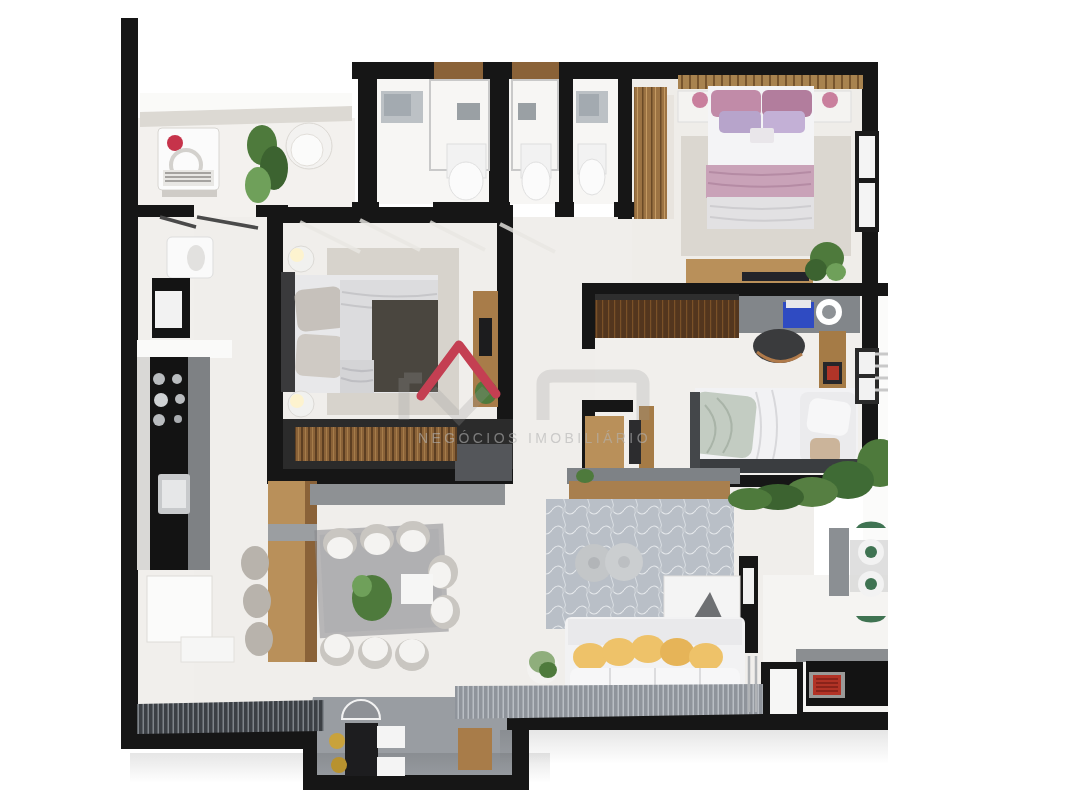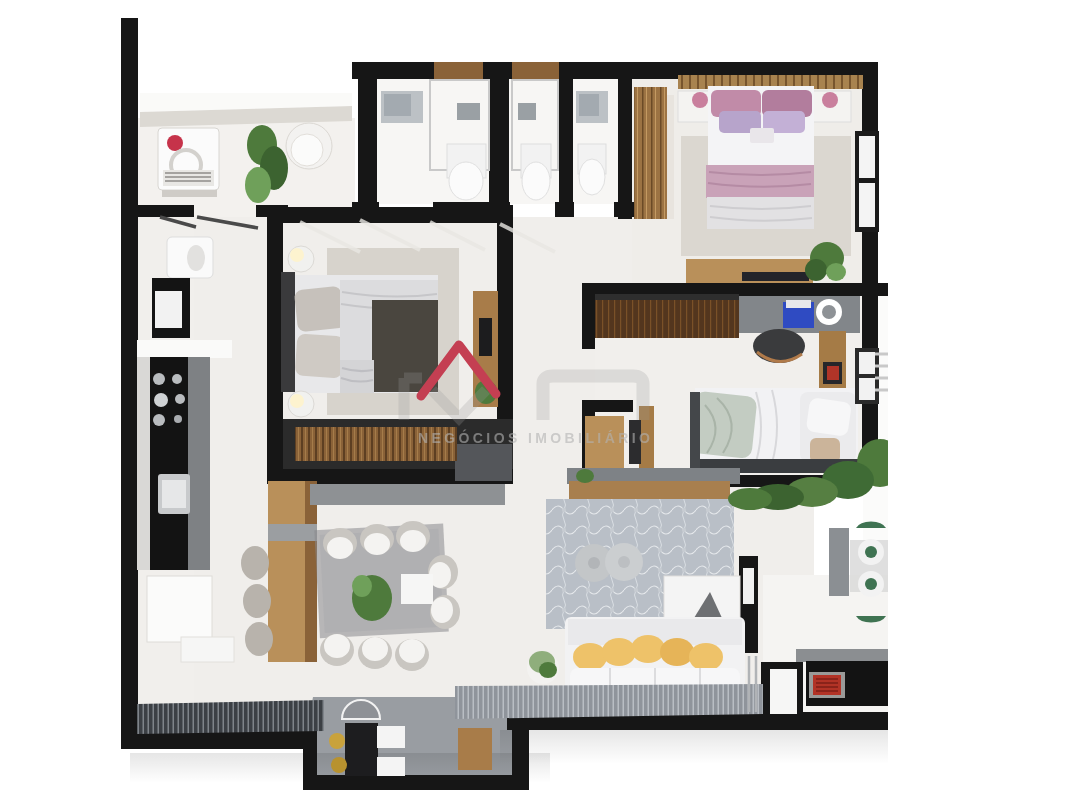--- a/index.html
+++ b/index.html
@@ -1,16 +1,16 @@
 <!DOCTYPE html>
 <html><head>
 <meta charset="utf-8">
 <style>
 html,body{margin:0;padding:0;background:#ffffff;font-family:"Liberation Sans",sans-serif;}
-#stage{position:relative;width:888px;height:800px;background:#15803d;overflow:hidden;font-weight:bold;}
+#stage{position:relative;width:888px;height:800px;background:#15803d;overflow:hidden;}
 </style>
 </head>
 <body>
 <div id="stage">
 <svg width="1067" height="800" viewBox="0 0 1067 800" xmlns="http://www.w3.org/2000/svg">
 <defs>
 <pattern id="rugpat" width="24" height="20" patternUnits="userSpaceOnUse">
   <rect width="24" height="20" fill="#b9bfc7"></rect>
   <path d="M0 10 Q6 2 12 10 Q18 18 24 10" stroke="#e6e9ec" stroke-width="1.2" fill="none"></path>
   <path d="M12 0 Q15 5 12 10 Q9 15 12 20" stroke="#dde1e5" stroke-width="0.9" fill="none"></path>

